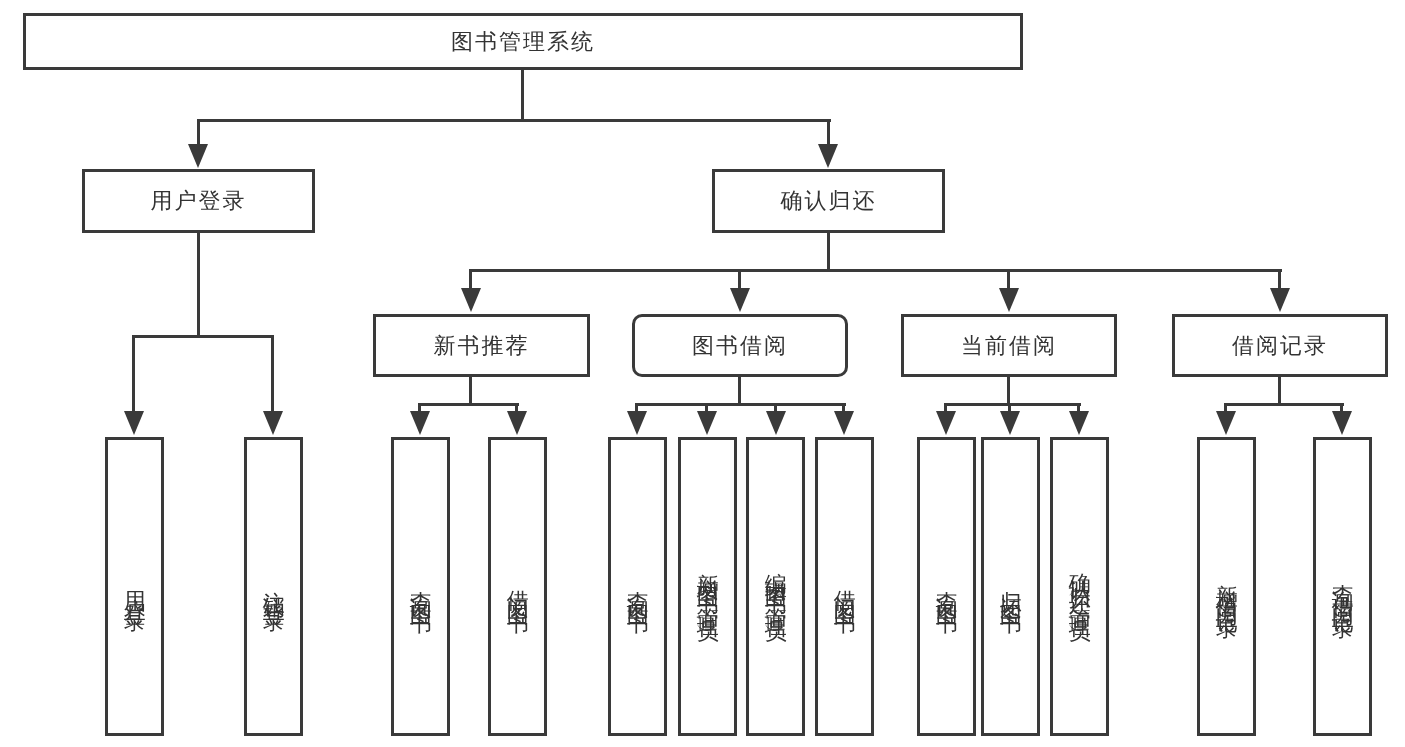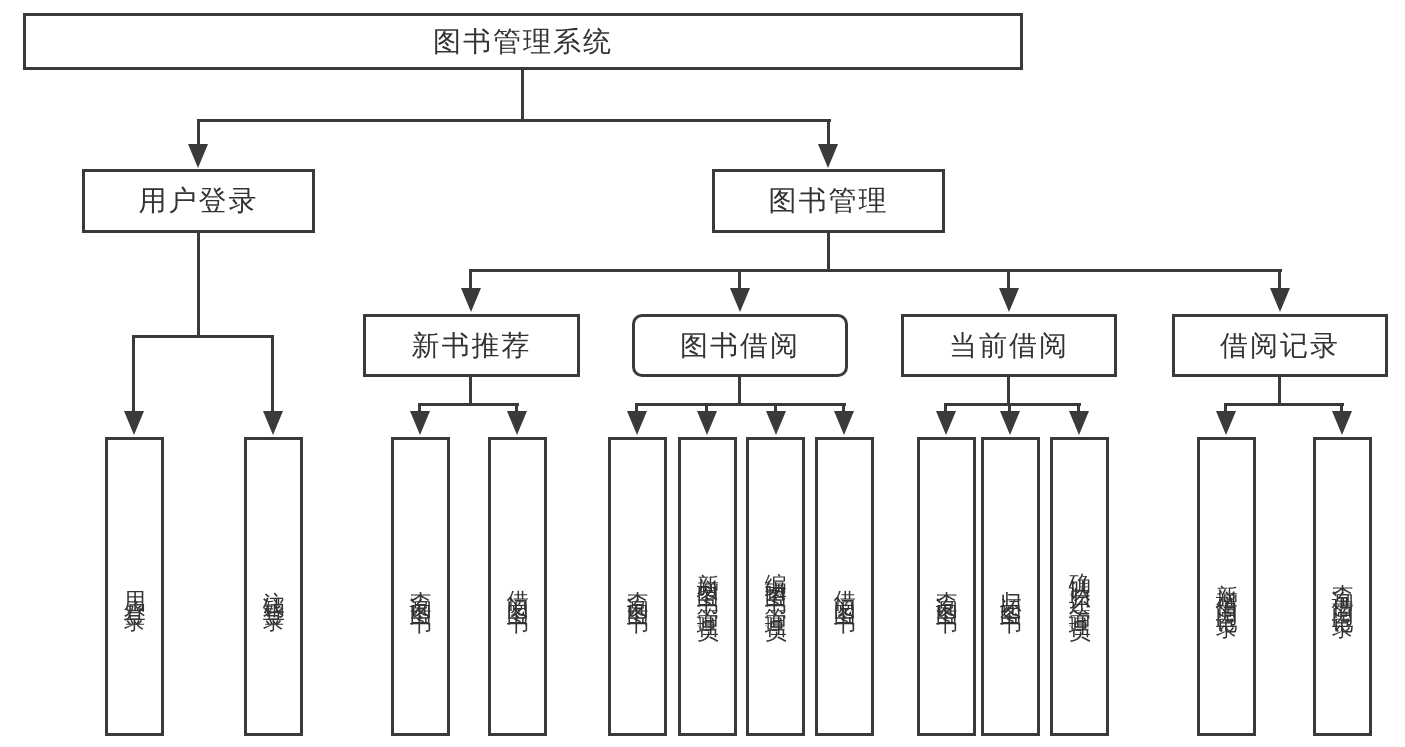--- a/index.html
+++ b/index.html
@@ -18,21 +18,21 @@
     overflow: hidden;
   }
   .node {
     position: absolute;
     box-sizing: border-box;
     border: 3px solid var(--line);
     background: var(--bg);
     display: flex;
     align-items: center;
     justify-content: center;
-    font-size: 28px;
+    font-size: 22px;
     color: var(--text);
     letter-spacing: 2px;
     white-space: nowrap;
   }
   .leaf {
     position: absolute;
     box-sizing: border-box;
     border: 3px solid var(--line);
     background: var(--bg);
     display: flex;
@@ -79,41 +79,41 @@
   <div class="node" style="left:23px; top:13px; width:1000px; height:57px;">图书管理系统</div>
 
   <div class="vline" style="left:521px; top:69px; height:52px;"></div>
   <div class="hline" style="left:197px; top:119px; width:634px;"></div>
   <div class="vline" style="left:197px; top:119px; height:28px;"></div>
   <div class="arrow" style="left:188px; top:144px;"></div>
   <div class="vline" style="left:827px; top:119px; height:28px;"></div>
   <div class="arrow" style="left:818px; top:144px;"></div>
 
   <div class="node" style="left:82px; top:169px; width:233px; height:64px;">用户登录</div>
-  <div class="node" style="left:712px; top:169px; width:233px; height:64px;">图书管理</div>
+  <div class="node" style="left:712px; top:169px; width:233px; height:64px;">确认归还</div>
 
   <div class="vline" style="left:197px; top:233px; height:104px;"></div>
   <div class="hline" style="left:132px; top:335px; width:142px;"></div>
   <div class="vline" style="left:132px; top:335px; height:78px;"></div>
   <div class="arrow" style="left:124px; top:411px;"></div>
   <div class="vline" style="left:271px; top:335px; height:78px;"></div>
   <div class="arrow" style="left:263px; top:411px;"></div>
 
   <div class="vline" style="left:827px; top:233px; height:39px;"></div>
   <div class="hline" style="left:469px; top:269px; width:813px;"></div>
   <div class="vline" style="left:469px; top:269px; height:21px;"></div>
   <div class="arrow" style="left:461px; top:288px;"></div>
   <div class="vline" style="left:738px; top:269px; height:21px;"></div>
   <div class="arrow" style="left:730px; top:288px;"></div>
   <div class="vline" style="left:1007px; top:269px; height:21px;"></div>
   <div class="arrow" style="left:999px; top:288px;"></div>
   <div class="vline" style="left:1278px; top:269px; height:21px;"></div>
   <div class="arrow" style="left:1270px; top:288px;"></div>
 
-  <div class="node" style="left:363px; top:314px; width:217px; height:63px;">新书推荐</div>
+  <div class="node" style="left:373px; top:314px; width:217px; height:63px;">新书推荐</div>
   <div class="node" style="left:632px; top:314px; width:216px; height:63px;border-radius:10px;">图书借阅</div>
   <div class="node" style="left:1172px; top:314px; width:216px; height:63px;">借阅记录</div>
   <div class="node" style="left:901px; top:314px; width:216px; height:63px;">当前借阅</div>
 
   <div class="vline" style="left:469px; top:377px; height:29px;"></div>
   <div class="hline" style="left:418px; top:403px; width:101px;"></div>
   <div class="vline" style="left:418px; top:403px; height:10px;"></div>
   <div class="arrow" style="left:410px; top:411px;"></div>
   <div class="vline" style="left:515px; top:403px; height:10px;"></div>
   <div class="arrow" style="left:507px; top:411px;"></div>

